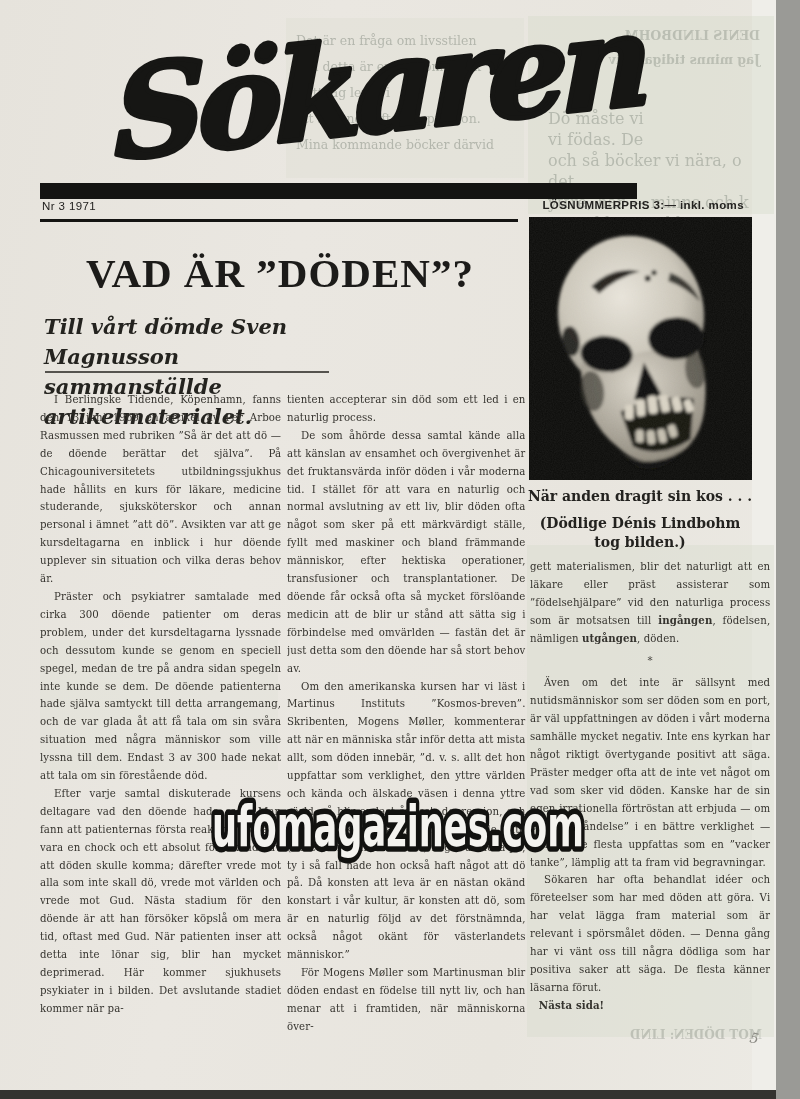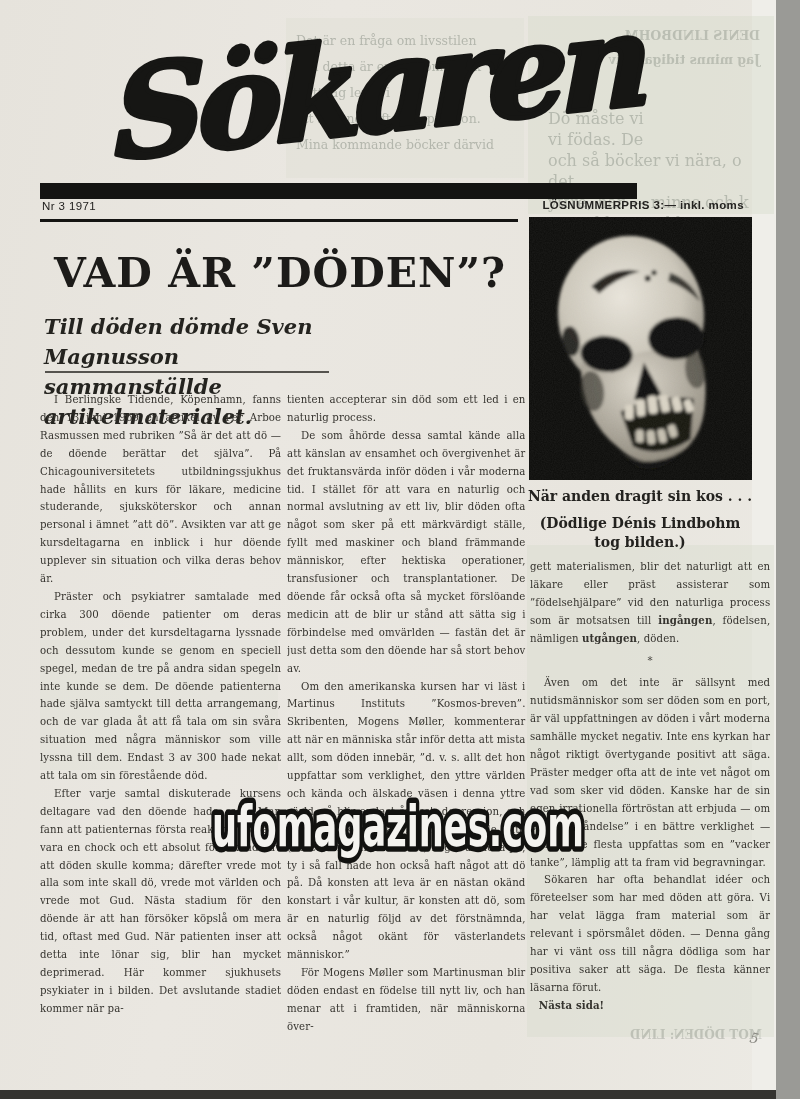--- a/index.html
+++ b/index.html
@@ -8,21 +8,21 @@
     background:linear-gradient(100deg,#e6e3dc 0%,#eae7e1 35%,#e8e5de 70%,#eceae4 100%);
     color:#2f2d2a;font-family:"DejaVu Serif",serif;
   }
   .edge-right{position:absolute;right:0;top:0;width:24px;height:100%;background:#efeee9;}
   .edge-bottom{position:absolute;left:0;bottom:0;width:100%;height:9px;background:#343330;}
   .tint{position:absolute;pointer-events:none;background:#d7dccd;}
   .bar{position:absolute;background:#141412;}
   .masthead{position:absolute;left:60px;top:2px;width:660px;height:185px;}
   .meta{position:absolute;font-family:Liberation Sans, sans-serif;font-size:11.5px;color:#232220;letter-spacing:.4px;}
   .headline{position:absolute;left:40px;top:249px;width:480px;text-align:center;
-    font-weight:bold;font-size:41px;letter-spacing:1px;color:#1c1b19;white-space:nowrap;}
+    font-weight:bold;font-size:41px;letter-spacing:1px;color:#1c1b19;white-space:nowrap;font-family:Liberation Serif, serif;}
   .byline{position:absolute;left:44px;top:312px;width:330px;font-style:italic;font-weight:bold;
     font-size:21px;line-height:30px;color:#24231f;}
   .byline-rule{position:absolute;left:45px;top:371px;width:284px;height:2px;background:#55534e;}
   .figure{position:absolute;left:529px;top:217px;width:223px;height:263px;background:#0d0d0b;}
   .caption{position:absolute;left:526px;width:228px;text-align:center;font-weight:bold;
     font-size:14px;line-height:19px;color:#23221f;}
   .col{position:absolute;text-align:justify;color:#35332e;overflow:hidden;
     font-size:11.6px;line-height:17.9px;letter-spacing:.1px;
     transform:scaleX(.88);transform-origin:0 0;hyphens:auto;}
   .col p{margin:0;text-indent:16px;}
@@ -75,21 +75,21 @@
     <text x="330" y="128" text-anchor="middle" font-family="DejaVu Serif, serif" font-style="italic" font-weight="bold" font-size="126" letter-spacing="-7" fill="#161614" stroke="#161614" stroke-width="5" stroke-linejoin="round" transform="rotate(-6 330 95) skewX(-6)">Sökaren</text>
   </svg>
 
   <div class="bar" style="left:40px;top:183px;width:597px;height:16px;"></div>
   <div class="meta" style="left:42px;top:200px;">Nr 3 1971</div>
   <div class="meta" style="right:32px;top:199px;font-weight:bold;margin-left:10px;">LÖSNUMMERPRIS 3:— inkl. moms</div>
   <div class="bar" style="left:40px;top:219px;width:478px;height:3px;"></div>
 
   <div class="headline">VAD ÄR ”DÖDEN”?</div>
   <div class="byline">
-    <div>Till döden dömde Sven Magnusson</div>
+    <div>Till vårt dömde Sven Magnusson</div>
     <div>sammanställde  artikelmaterialet.</div>
   </div>
   <div class="byline-rule"></div>
 
   <div class="figure">
     <svg width="223" height="263" viewBox="0 0 223 263">
       <defs>
         <radialGradient id="bone" cx="45%" cy="38%" r="75%">
           <stop offset="0%" stop-color="#e7e3d9"></stop>
           <stop offset="55%" stop-color="#c9c4b7"></stop>

